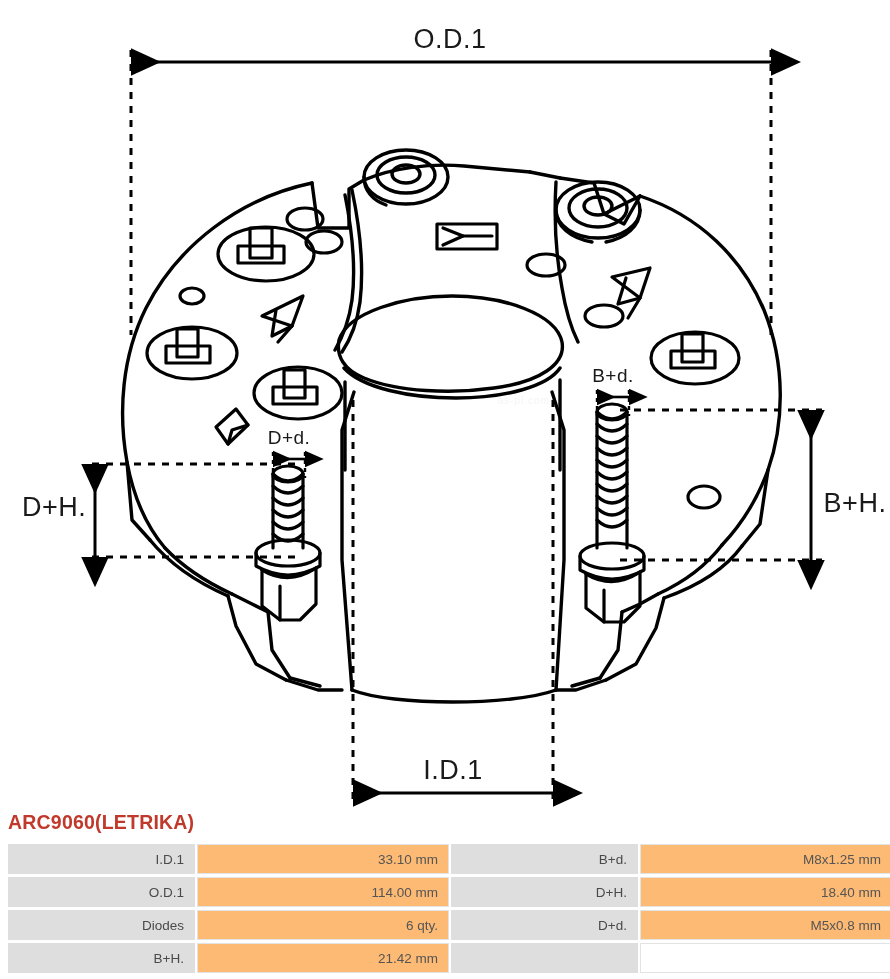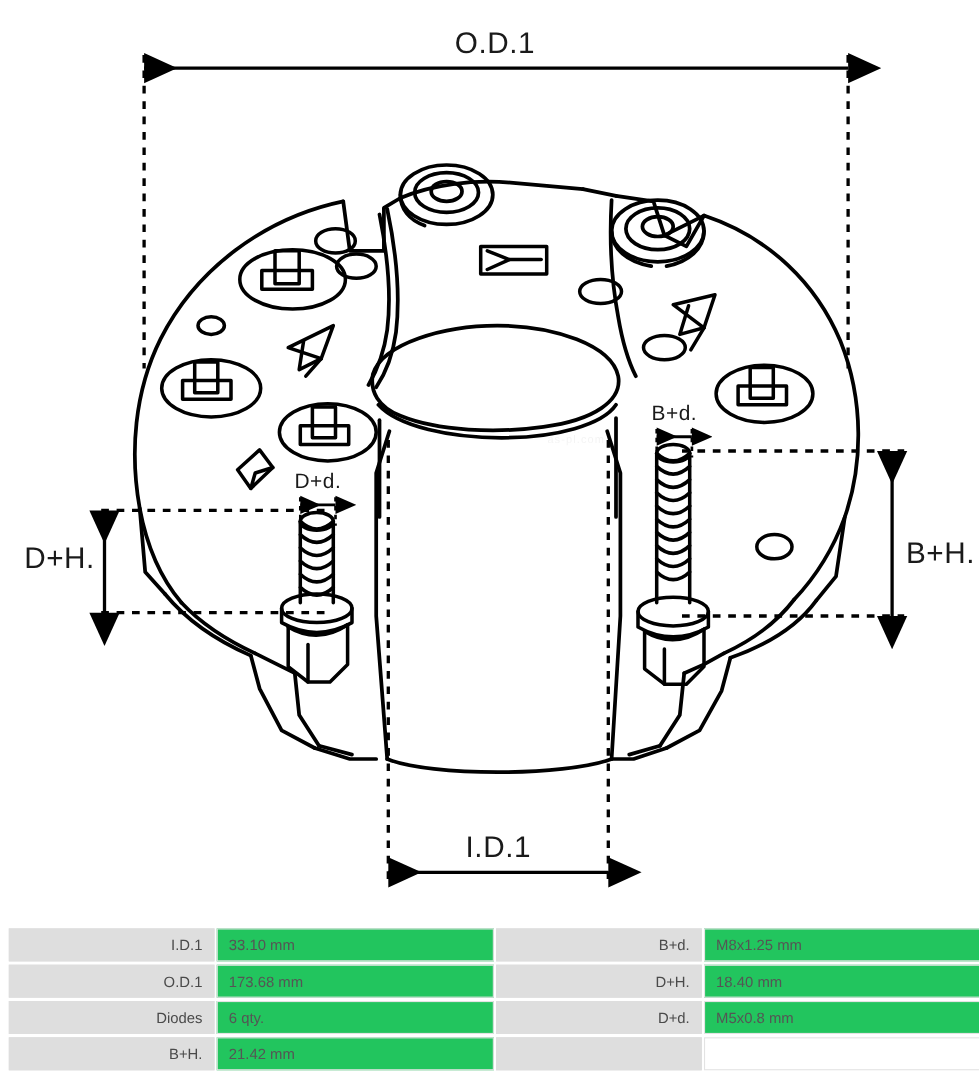--- a/index.html
+++ b/index.html
@@ -72,21 +72,22 @@
     background: #ffffff;
     border: 1px solid #e3e3e3;
   }
   #spec-table td.k {
     background: #dedede;
     text-align: right;
     border: 1px solid #dedede;
     color: #4a4a4a;
   }
   #spec-table td.v {
-    background: #22c55e;
+    text-align: right;
+    background: #fdba74;
     color: #555555;
   }
   #spec-table td.empty-k {
     background: #dedede;
     border: 1px solid #dedede;
   }
   #spec-table td.empty-v {
     background: #ffffff;
   }
   .col-k { width: 187px; }
@@ -340,38 +341,39 @@
           <path d="M 629 390 L 629 416"></path>
         </g>
         <line x1="597" y1="397" x2="629" y2="397" stroke="#000" stroke-width="2.6" marker-start="url(#arrLs)" marker-end="url(#arrRs)"></line>
         <text class="dim-text small" x="613" y="382" text-anchor="middle">B+d.</text>
       </g>
     </svg>
 
     <div id="watermark">as-pl.com</div>
   </div>
 
+  <div id="part-title">ARC9060(LETRIKA)</div>
 
   <table id="spec-table">
     <colgroup>
       <col class="col-k">
         <col class="col-v">
         <col class="col-k">
         <col class="col-v">
     </colgroup>
     <tbody>
       <tr>
         <td class="k">I.D.1</td>
         <td class="v">33.10 mm</td>
         <td class="k">B+d.</td>
         <td class="v">M8x1.25 mm</td>
       </tr>
       <tr>
         <td class="k">O.D.1</td>
-        <td class="v">173.68 mm</td>
+        <td class="v">114.00 mm</td>
         <td class="k">D+H.</td>
         <td class="v">18.40 mm</td>
       </tr>
       <tr>
         <td class="k">Diodes</td>
         <td class="v">6 qty.</td>
         <td class="k">D+d.</td>
         <td class="v">M5x0.8 mm</td>
       </tr>
       <tr>

